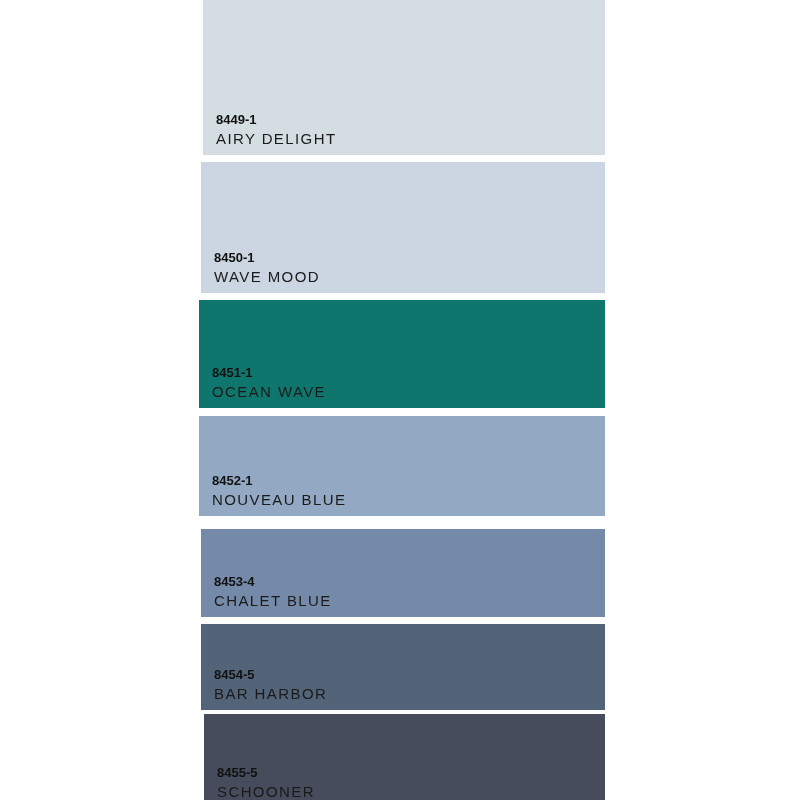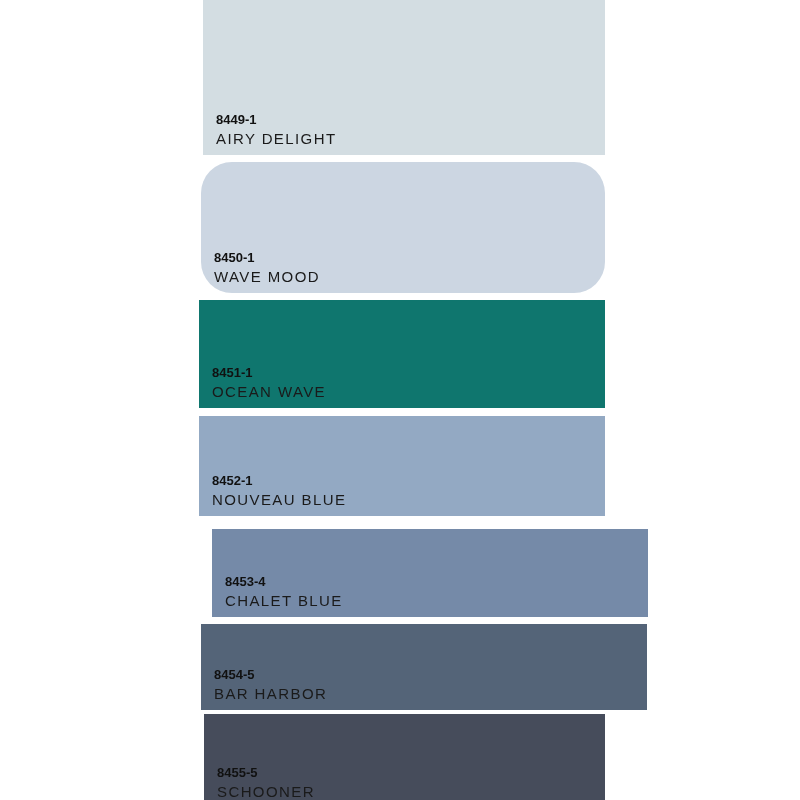--- a/index.html
+++ b/index.html
@@ -62,49 +62,49 @@
 
 <div id="card">
 
   <div class="swatch" style="left: 203px; top: -8px; width: 402px; height: 163px; background: rgb(211, 221, 226);">
     <div class="swatch-label label-pos">
       <p class="code">8449-1</p>
       <p class="name">AIRY DELIGHT</p>
     </div>
   </div>
 
-  <div class="swatch" style="left: 201px; top: 162px; width: 404px; height: 131px; background: rgb(204, 214, 226); border-radius: 31px;">
+  <div class="swatch" style="left: 201px; top: 162px; width: 404px; height: 131px; background: rgb(204, 214, 226);">
     <div class="swatch-label label-pos">
       <p class="code">8450-1</p>
       <p class="name">WAVE MOOD</p>
     </div>
   </div>
 
   <div class="swatch" style="left: 199px; top: 300px; width: 406px; height: 108px; background: #0f766e;">
     <div class="swatch-label label-pos">
       <p class="code">8451-1</p>
       <p class="name">OCEAN WAVE</p>
     </div>
   </div>
 
   <div class="swatch" style="left: 199px; top: 416px; width: 406px; height: 100px; background: rgb(147, 169, 195);">
     <div class="swatch-label label-pos">
       <p class="code">8452-1</p>
       <p class="name">NOUVEAU BLUE</p>
     </div>
   </div>
 
-  <div class="swatch" style="left: 212px; top: 529px; width: 436px; height: 88px; background: rgb(117, 138, 168);">
+  <div class="swatch" style="left: 201px; top: 529px; width: 404px; height: 88px; background: rgb(117, 138, 168);">
     <div class="swatch-label label-pos">
       <p class="code">8453-4</p>
       <p class="name">CHALET BLUE</p>
     </div>
   </div>
 
-  <div class="swatch" style="left: 201px; top: 624px; width: 446px; height: 86px; background: rgb(84, 100, 120);">
+  <div class="swatch" style="left: 201px; top: 624px; width: 404px; height: 86px; background: rgb(84, 100, 120);">
     <div class="swatch-label label-pos">
       <p class="code">8454-5</p>
       <p class="name">BAR HARBOR</p>
     </div>
   </div>
 
   <div class="swatch" style="left: 204px; top: 714px; width: 401px; height: 94px; background: rgb(70, 76, 91);">
     <div class="swatch-label label-pos">
       <p class="code">8455-5</p>
       <p class="name">SCHOONER</p>

